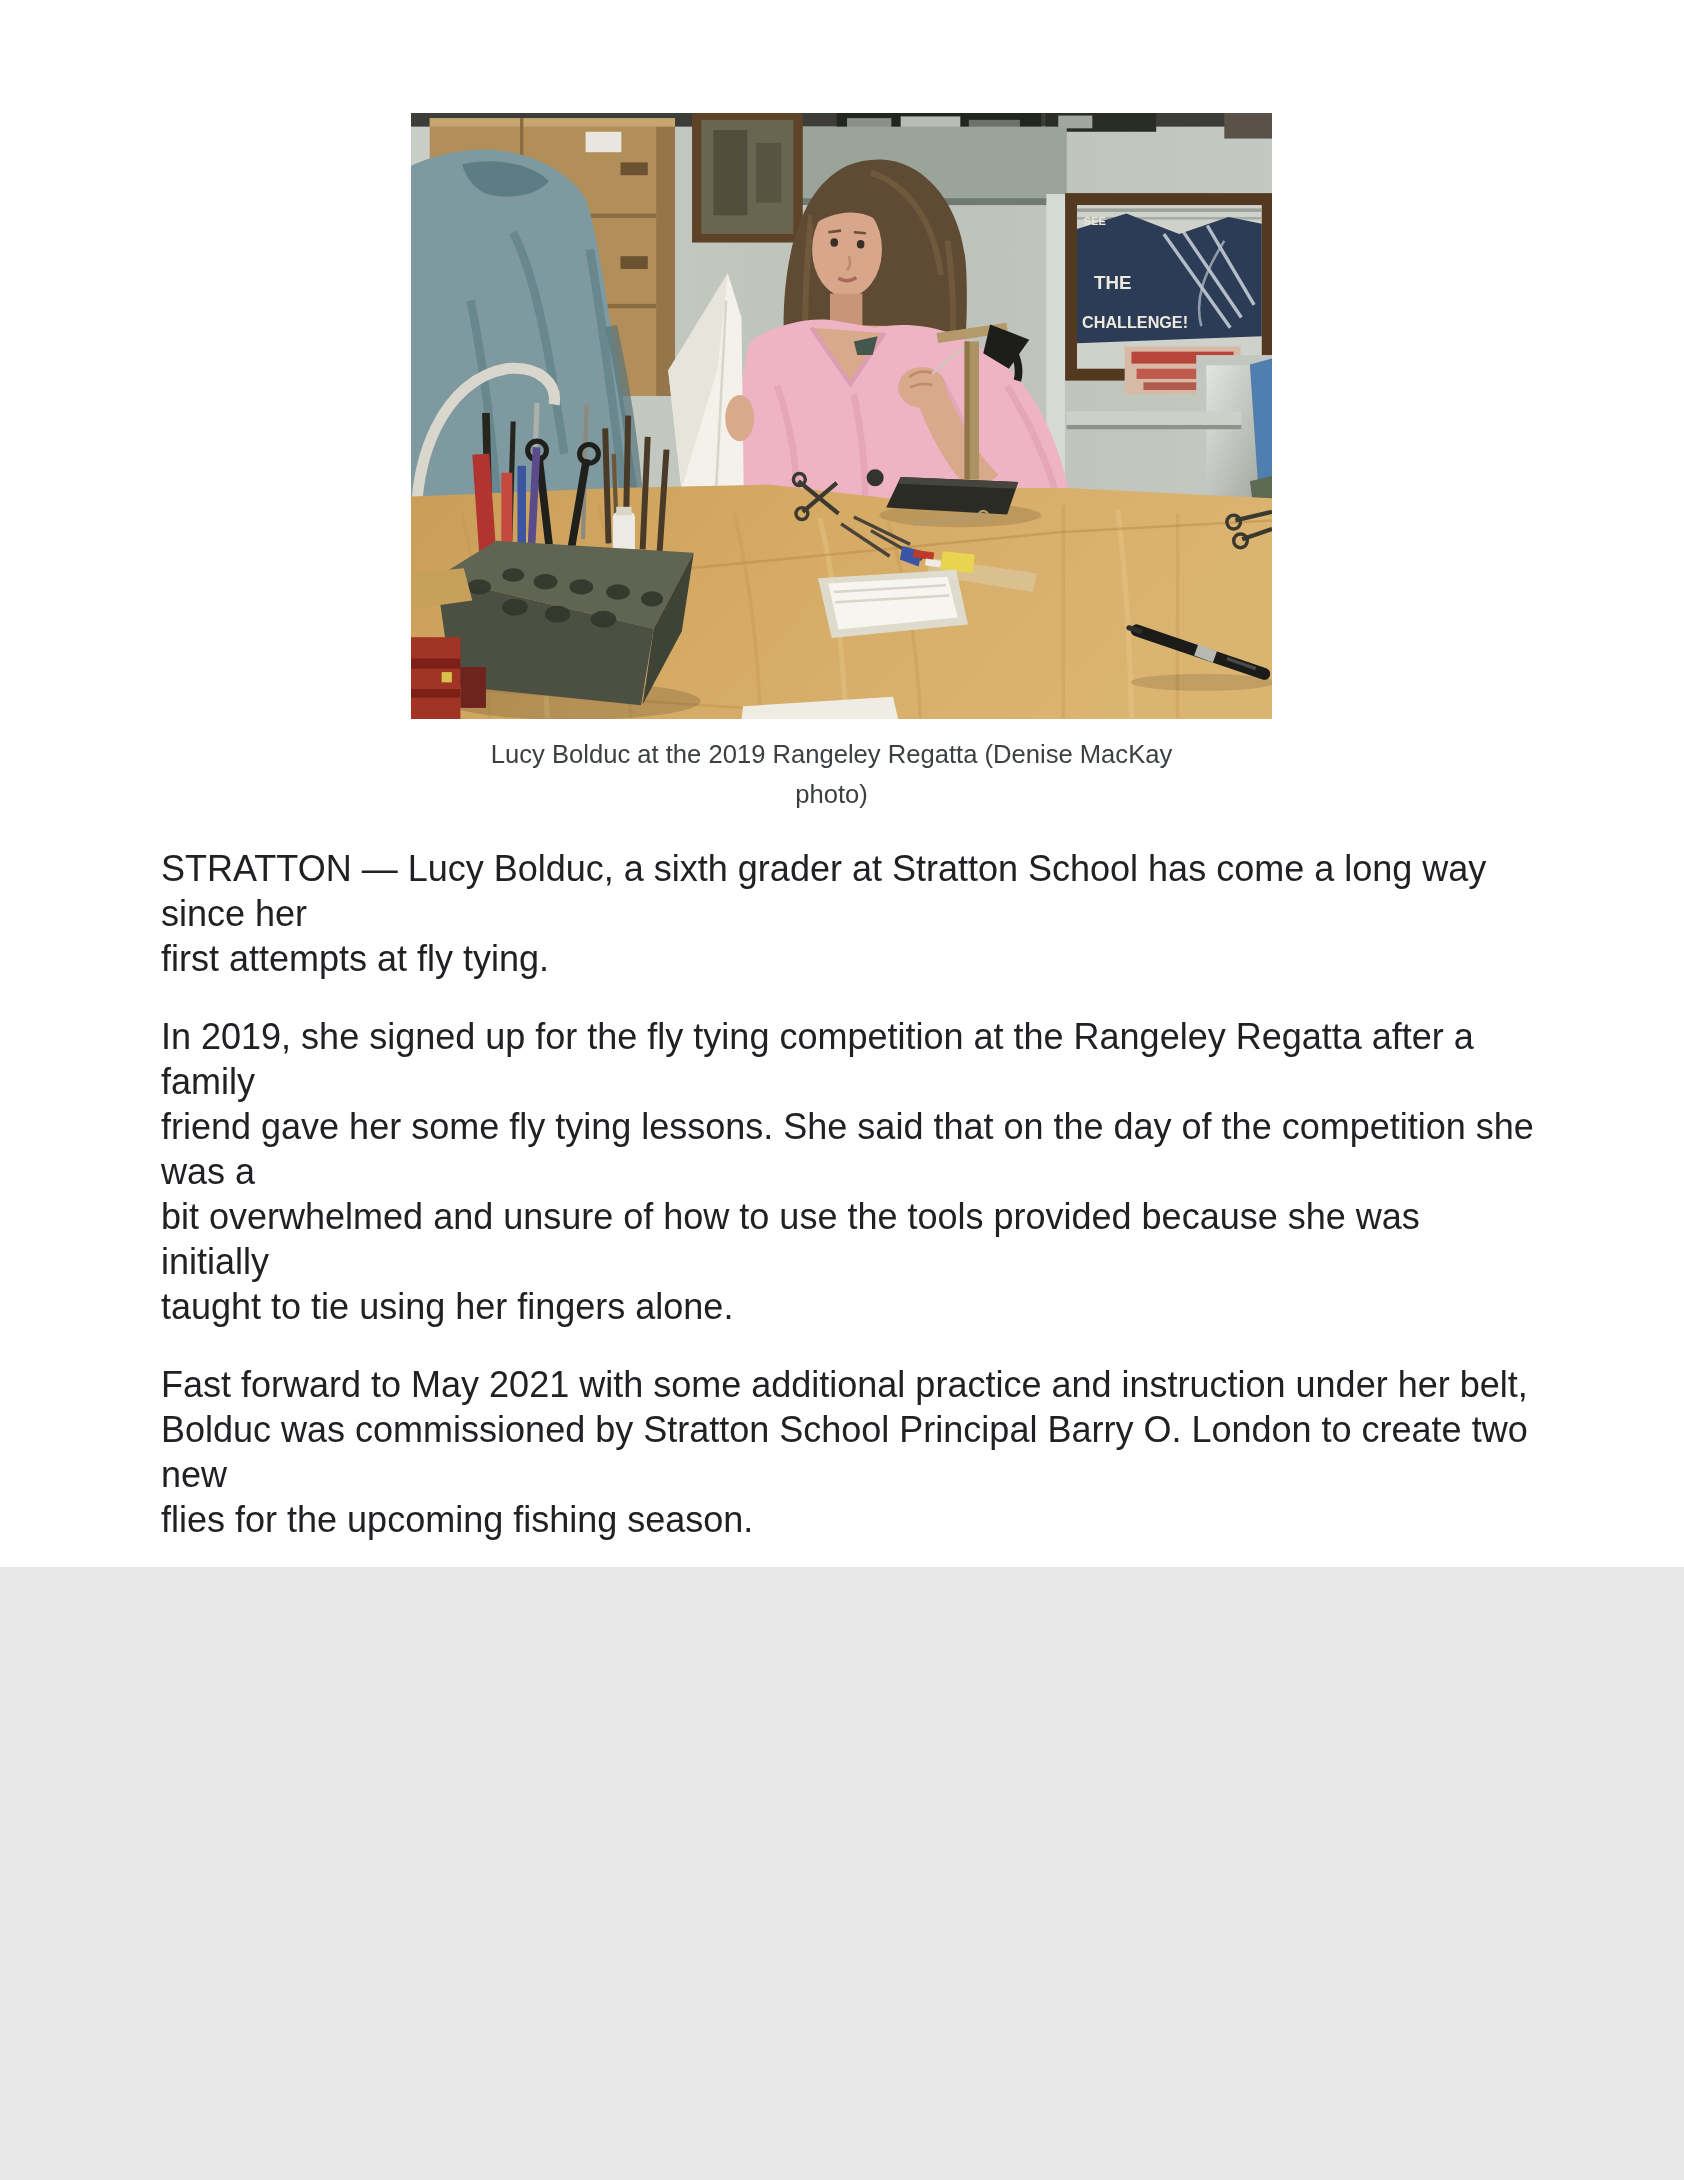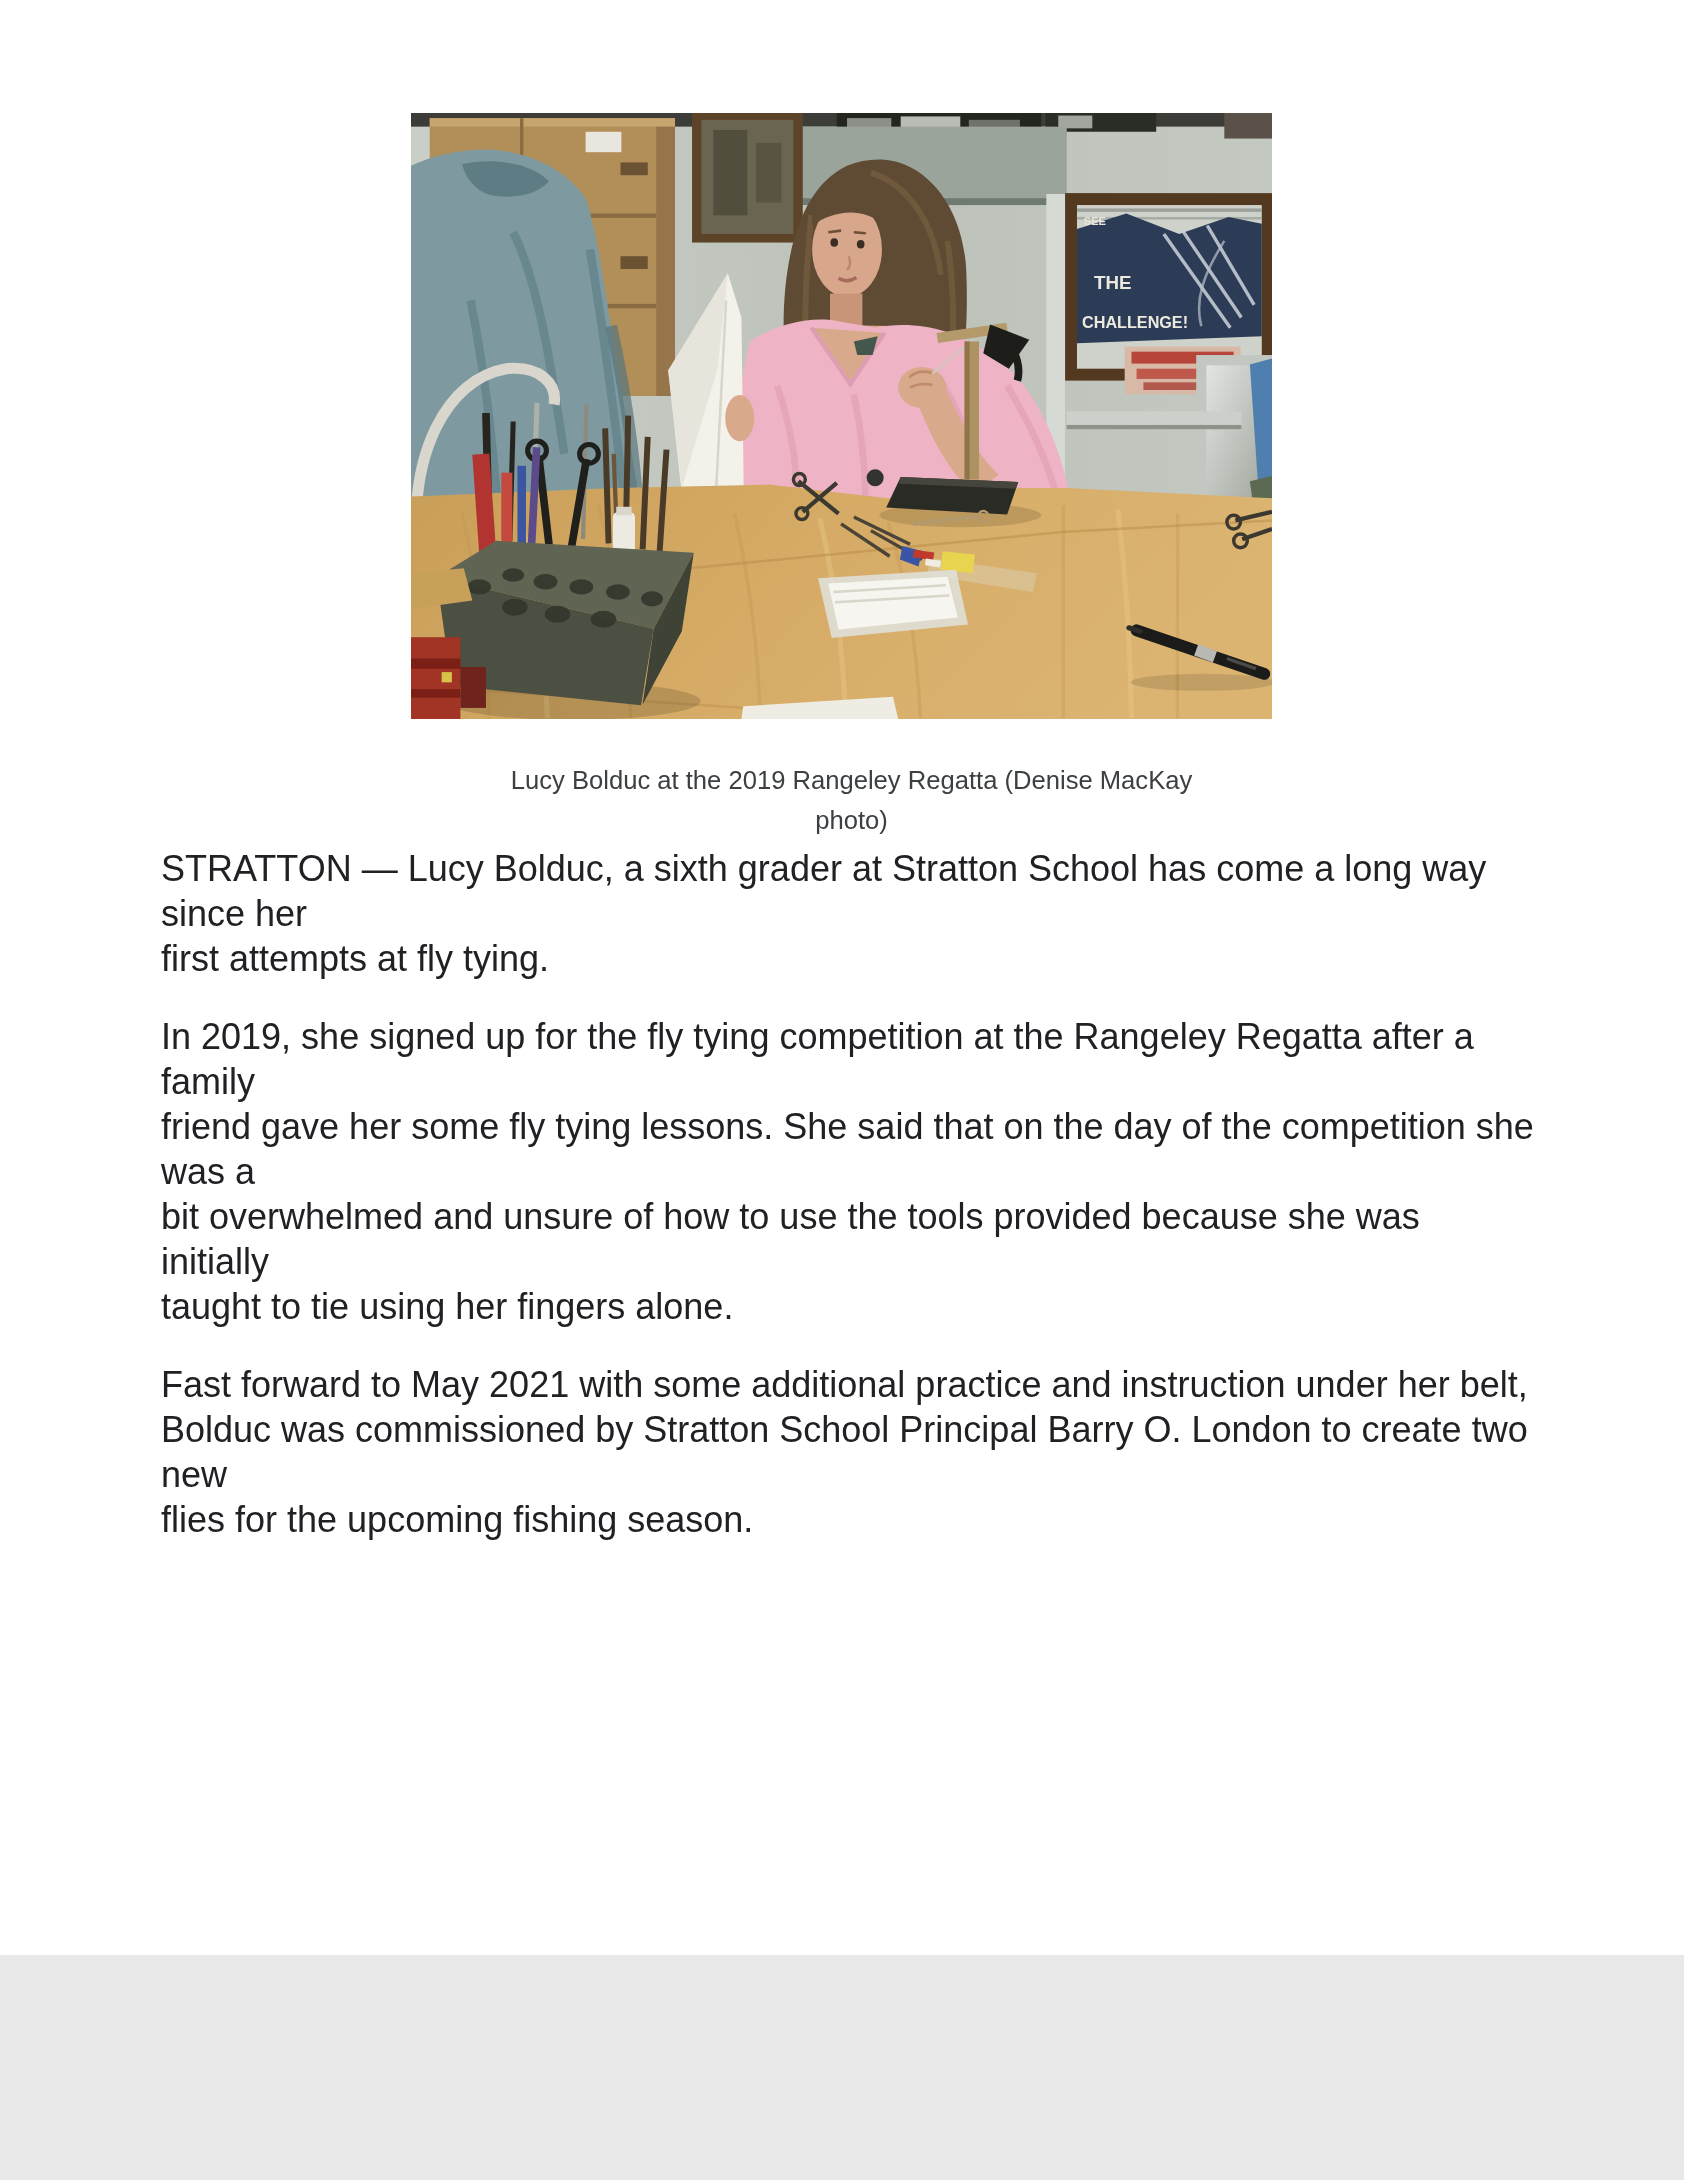--- a/index.html
+++ b/index.html
@@ -1,26 +1,25 @@
 <!DOCTYPE html>
 <html style="font-size:13.6px"><head>
 <meta charset="utf-8">
 <style>
   html,body{margin:0;padding:0;background:#e8e8e8;}
   .page{
-    position:relative;width:1685px;height:1955px;background:#ffffff;
+    position:relative;width:1685px;height:1567px;background:#ffffff;
     font-family:"Liberation Sans", sans-serif; overflow:hidden;
   }
   .photo-wrap{position:absolute;left:411px;top:113px;width:861px;height:606px;}
   .photo-wrap svg{display:block;width:100%;height:100%;}
   .caption{
-    position:absolute;left:421px;top:734px;width:861px;
+    position:absolute;left:401px;top:734px;width:861px;
     font-size:25.6px;line-height:40px;color:#3c4043;text-align:center;
     white-space:pre-line;
-    margin-top:26px;
   }
   .article{
     position:absolute;left:161px;top:846px;width:1376px;
     font-size:36px;line-height:45px;color:#202124;
   }
   .article p{margin:0 0 33px 0;white-space:pre-line;}
   .page-number{
     position:absolute;left:1542px;top:2107px;
     font-size:25.6px;color:#000000;
   }

